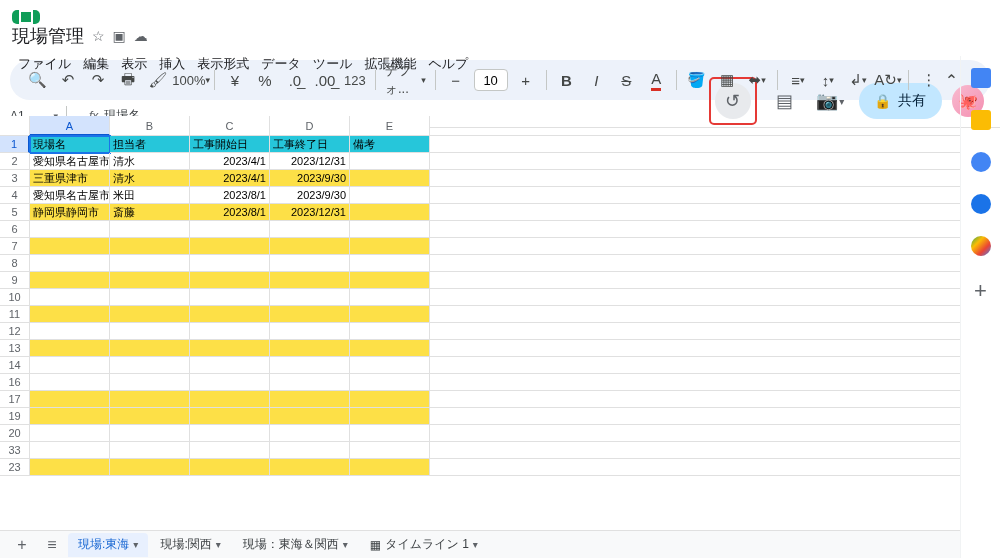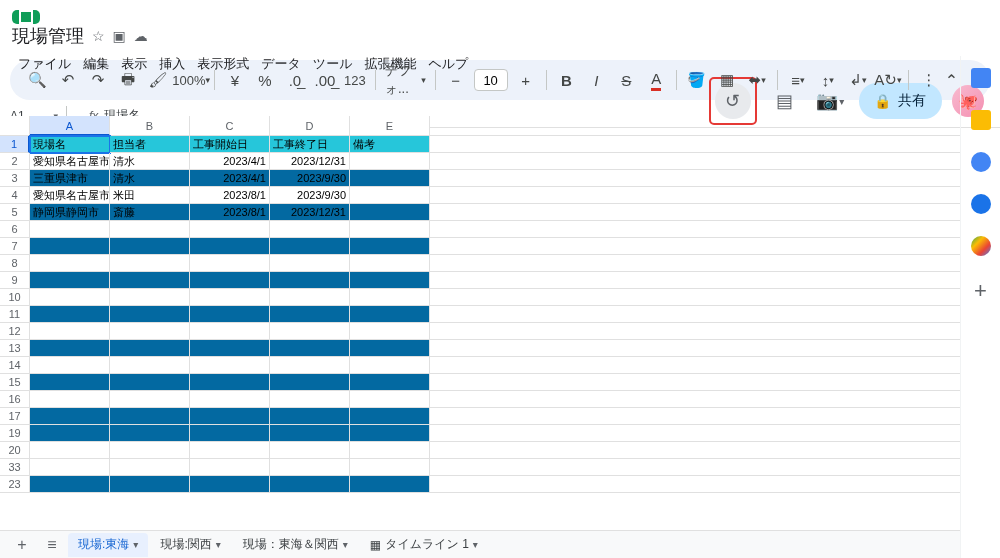--- a/index.html
+++ b/index.html
@@ -42,21 +42,21 @@
 .col-headers { display: flex; height: 20px; }
 .corner { width: 30px; border-right: 1px solid #e0e0e0; border-bottom: 1px solid #e0e0e0; background: #fff; }
 .col-h { width: 80px; text-align: center; font-size: 11px; color: #5f6368; border-right: 1px solid #e0e0e0; border-bottom: 1px solid #e0e0e0; line-height: 20px; background: #fff; }
 .col-h.sel { background: #d3e3fd; color: #0b57d0; border-bottom: 2px solid #0b57d0; }
 .grid-body { position: relative; }
 .row { display: flex; height: 17px; }
 .row-h { width: 30px; text-align: center; font-size: 11px; color: #5f6368; border-right: 1px solid #e0e0e0; border-bottom: 1px solid #e0e0e0; line-height: 17px; background: #fff; }
 .row-h.sel { background: #d3e3fd; color: #0b57d0; border-right: 2px solid #0b57d0; }
 .cell { width: 80px; height: 17px; border-right: 1px solid #e0e0e0; border-bottom: 1px solid #e0e0e0; font-size: 11px; padding: 0 3px; line-height: 16px; overflow: hidden; white-space: nowrap; }
 .cell.header-cell { background: #26c6da; font-weight: 500; color: #000; }
-.cell.alt { background: #0369a1; }
+.cell.alt { background: #fde047; }
 .cell.right { text-align: right; }
 .active-cell { outline: 2px solid #1a73e8; outline-offset: -1px; }
 .blank-right { flex: 1; border-bottom: 1px solid #e0e0e0; }
 
 
 .sheet-tabs { position: absolute; bottom: 0; left: 0; right: 40px; height: 28px; background: #f8f9fa; border-top: 1px solid #e0e0e0; display: flex; align-items: center; padding: 0 8px; gap: 2px; }
 .st-btn { width: 28px; height: 24px; display: flex; align-items: center; justify-content: center; color: #5f6368; cursor: pointer; font-size: 16px; }
 .sheet-tab { padding: 0 10px; height: 24px; display: flex; align-items: center; font-size: 12px; color: #3c4043; cursor: pointer; border-radius: 4px 4px 0 0; gap: 4px; }
 .sheet-tab.active { background: #e8f0fe; color: #1967d2; font-weight: 500; }
 .tab-dd { font-size: 10px; color: #5f6368; }
@@ -306,29 +306,20 @@
       <div class="row">
         <div class="row-h">14</div>
         <div class="cell"></div>
         <div class="cell"></div>
         <div class="cell right"></div>
         <div class="cell right"></div>
         <div class="cell"></div>
         <div class="blank-right"></div>
       </div>
       <div class="row">
-        <div class="row-h">15</div>
-        <div class="cell alt"></div>
-        <div class="cell alt"></div>
-        <div class="cell alt right"></div>
-        <div class="cell alt right"></div>
-        <div class="cell alt"></div>
-        <div class="blank-right"></div>
-      </div>
-      <div class="row">
         <div class="row-h">16</div>
         <div class="cell"></div>
         <div class="cell"></div>
         <div class="cell right"></div>
         <div class="cell right"></div>
         <div class="cell"></div>
         <div class="blank-right"></div>
       </div>
       <div class="row">
         <div class="row-h">17</div>

